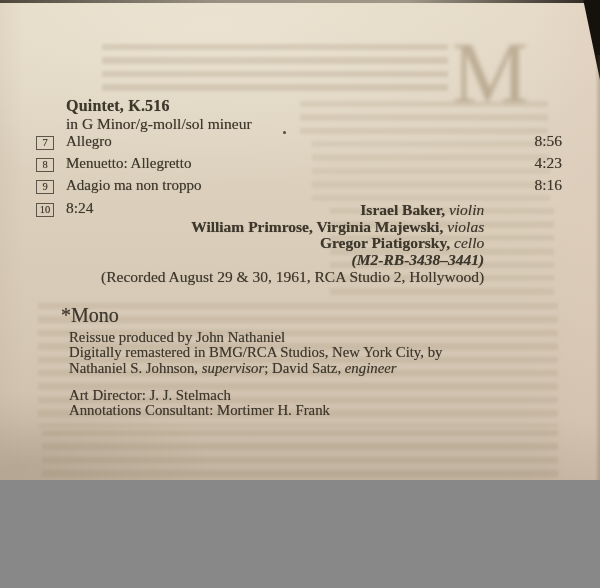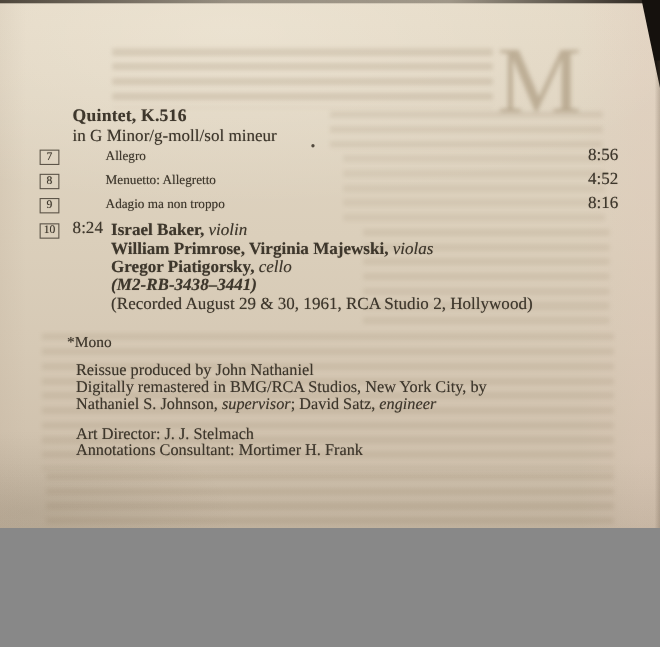--- a/index.html
+++ b/index.html
@@ -31,24 +31,24 @@
   .ghost-m{position:absolute;left:452px;top:30px;font-size:86px;line-height:1;
     font-family:"Liberation Serif",serif;color:rgba(152,131,102,.50);filter:blur(2px);}
   
   .content{position:absolute;inset:0;color:#3e372c;text-shadow:0 0 .7px rgba(62,55,44,.55);}
   .work-title{position:absolute;left:66px;top:97px;font-size:16px;font-weight:bold;letter-spacing:.2px;}
   .work-subtitle{position:absolute;left:66px;top:115px;font-size:15.5px;}
   .tracks{position:absolute;left:36px;top:132px;width:526px;}
   .track-row{display:flex;align-items:baseline;height:22.2px;}
   .numbox{flex:none;min-width:14px;padding:0 1px;text-align:center;font-size:10.5px;line-height:12px;
     border:1px solid rgba(60,52,42,.8);margin-right:12px;align-self:center;}
-  .track-title{flex:1;font-size:12px;margin-left:30px;}
+  .track-title{flex:1;font-size:15px;}
   .track-time{font-size:15.5px;text-align:right;}
-  .performers{position:absolute;left:101px;top:202px;font-size:15.5px;line-height:16.7px;}
-  .mono{position:absolute;left:61px;top:304px;font-size:14px;}
+  .performers{position:absolute;left:101px;top:202px;font-size:15.5px;line-height:16.7px;text-align:right;}
+  .mono{position:absolute;left:61px;top:304px;font-size:20px;}
   .credits-reissue{position:absolute;left:69px;top:330px;font-size:14.8px;line-height:15.4px;}
   .credits-production{position:absolute;left:69px;top:388px;font-size:14.8px;line-height:15.4px;}
   .page-number{position:absolute;left:302px;top:556px;width:30px;text-align:center;font-size:14px;}
   .seg-r{font-style:normal;font-weight:normal;}
   .seg-b{font-weight:bold;}
   .seg-i{font-style:italic;}
   .seg-bi{font-style:italic;font-weight:600;margin-top:20px;}
 </style>
 </head>
 <body>
@@ -70,21 +70,21 @@
     <div class="tracks">
 
     <div class="track-row">
           <span class="numbox">7</span>
           <span class="track-title">Allegro</span>
           <span class="track-time">8:56</span>
         </div>
         <div class="track-row">
           <span class="numbox">8</span>
           <span class="track-title">Menuetto: Allegretto</span>
-          <span class="track-time">4:52</span>
+          <span class="track-time">4:23</span>
         </div>
         <div class="track-row">
           <span class="numbox">9</span>
           <span class="track-title">Adagio ma non troppo</span>
           <span class="track-time">8:16</span>
         </div>
         <div class="track-row">
           <span class="numbox">10</span>
           <span class="track-time">8:24</span>
         </div>

